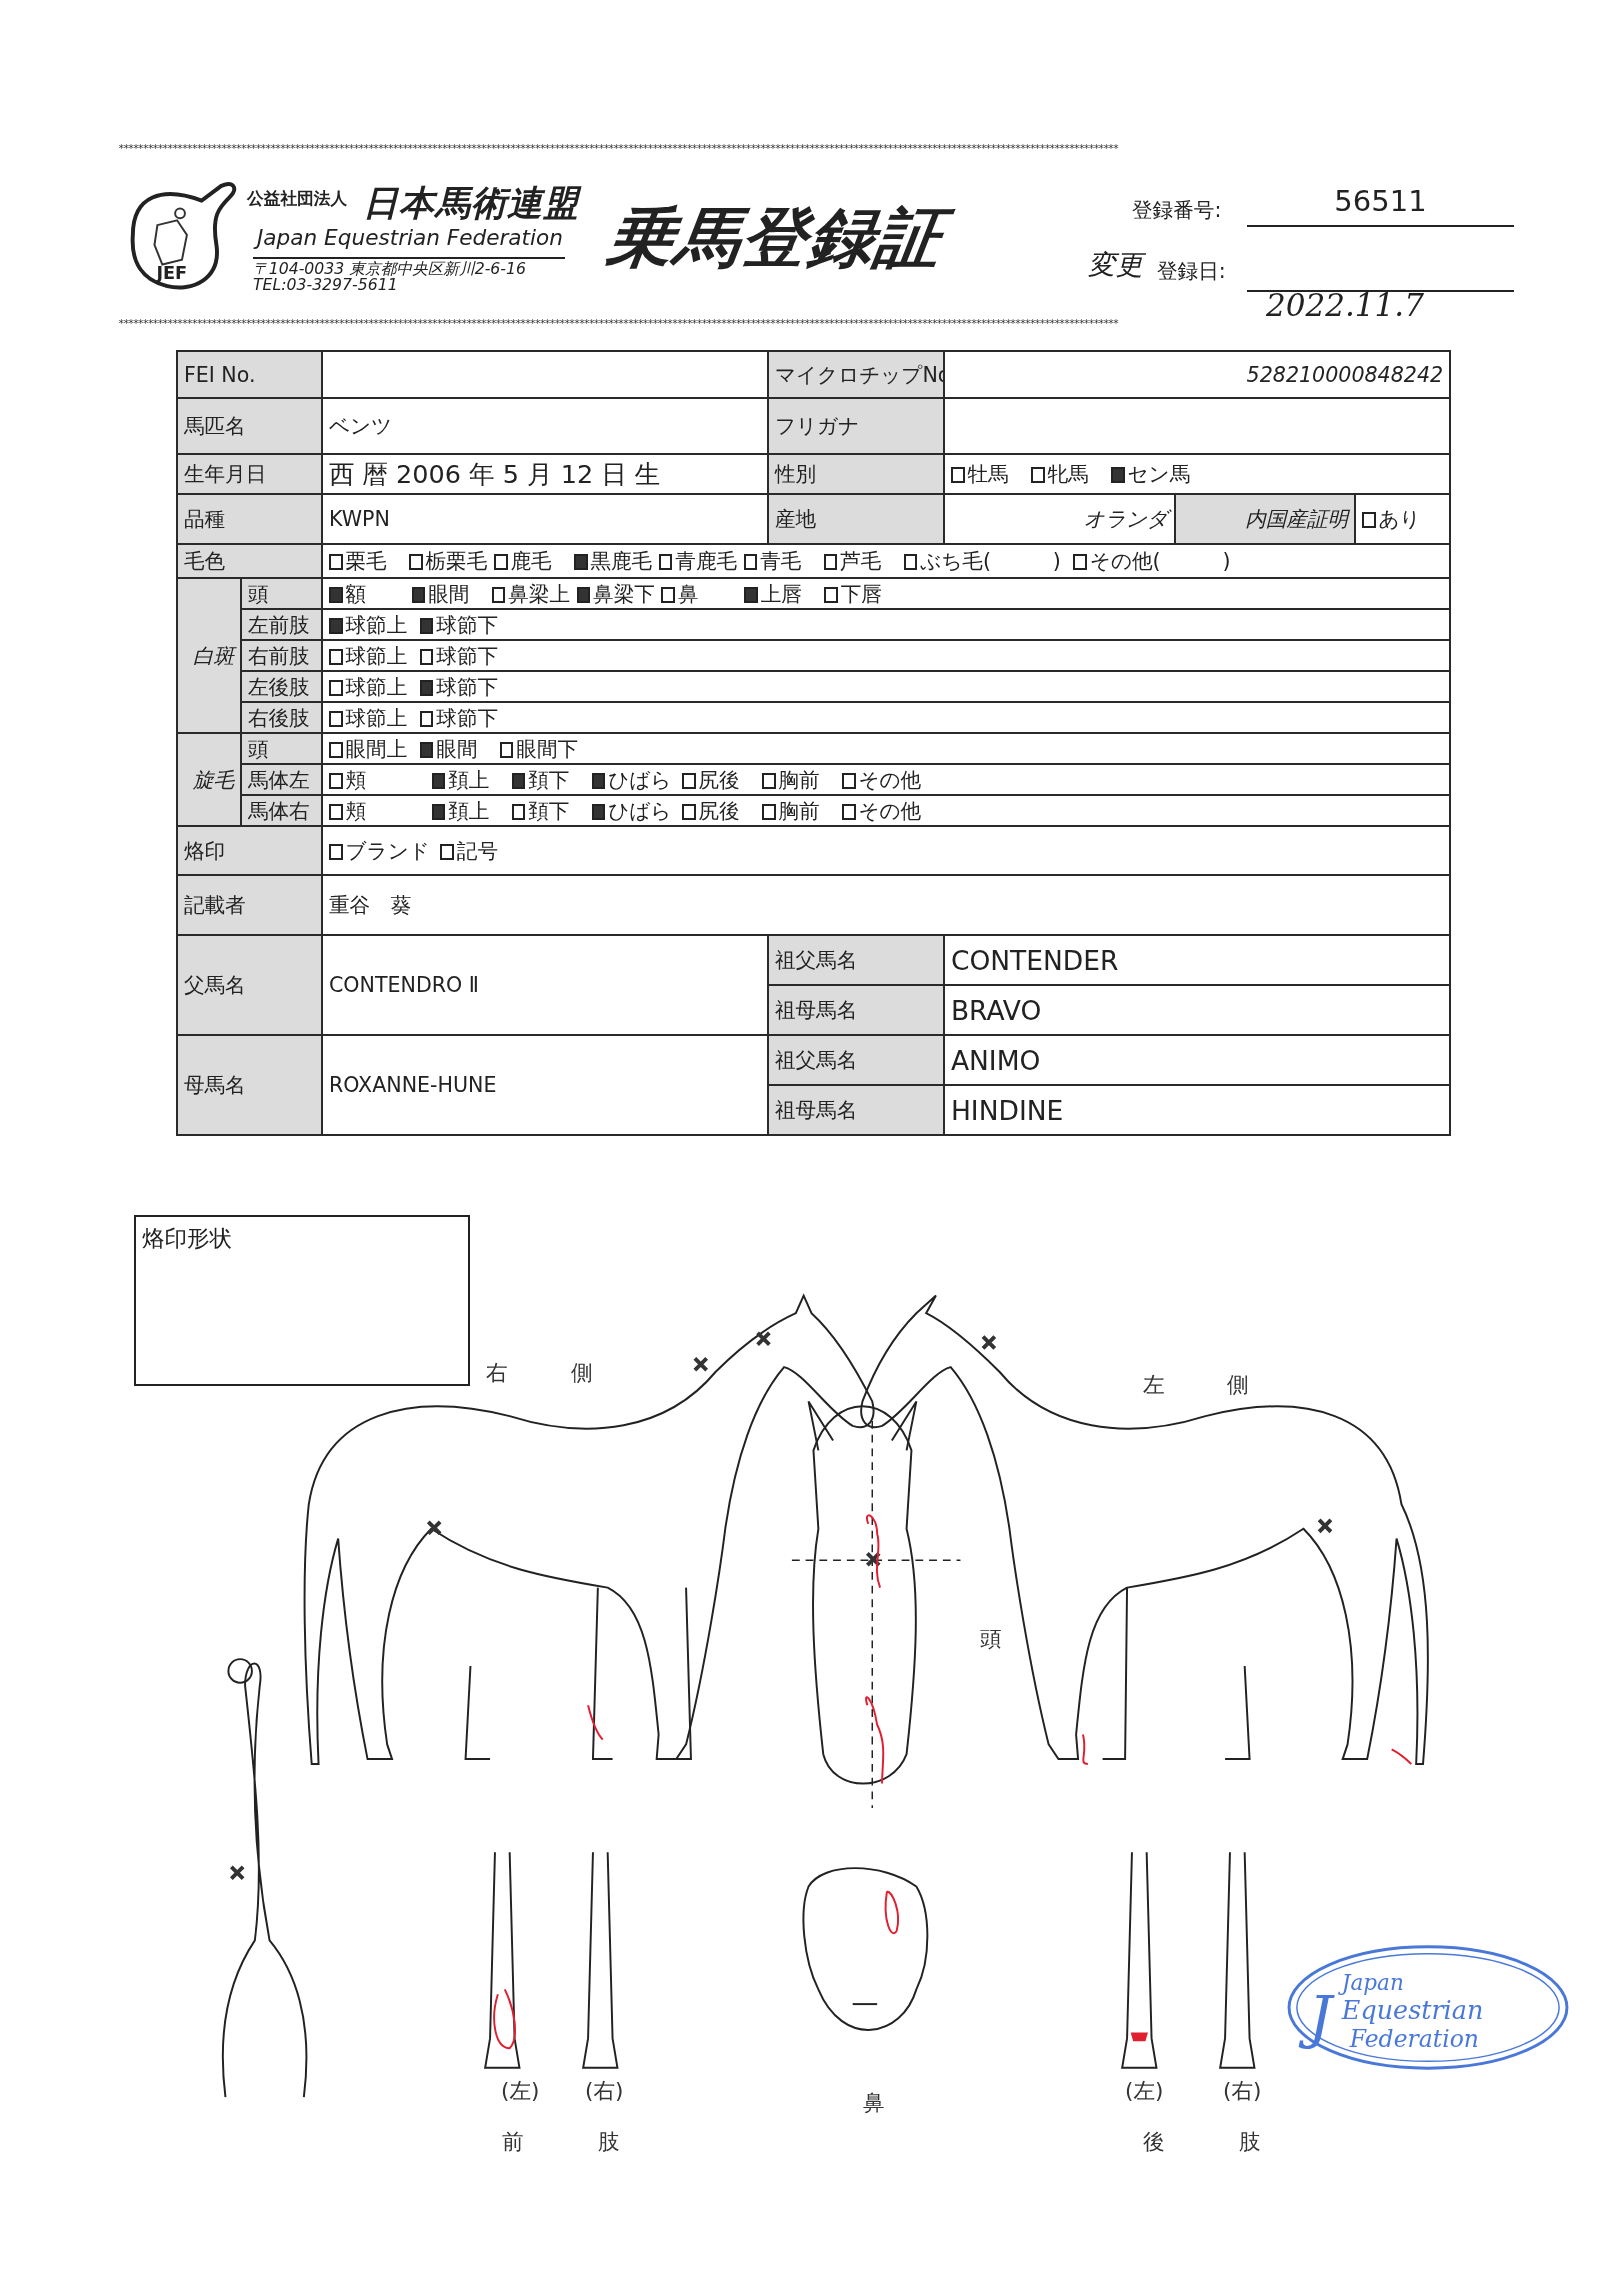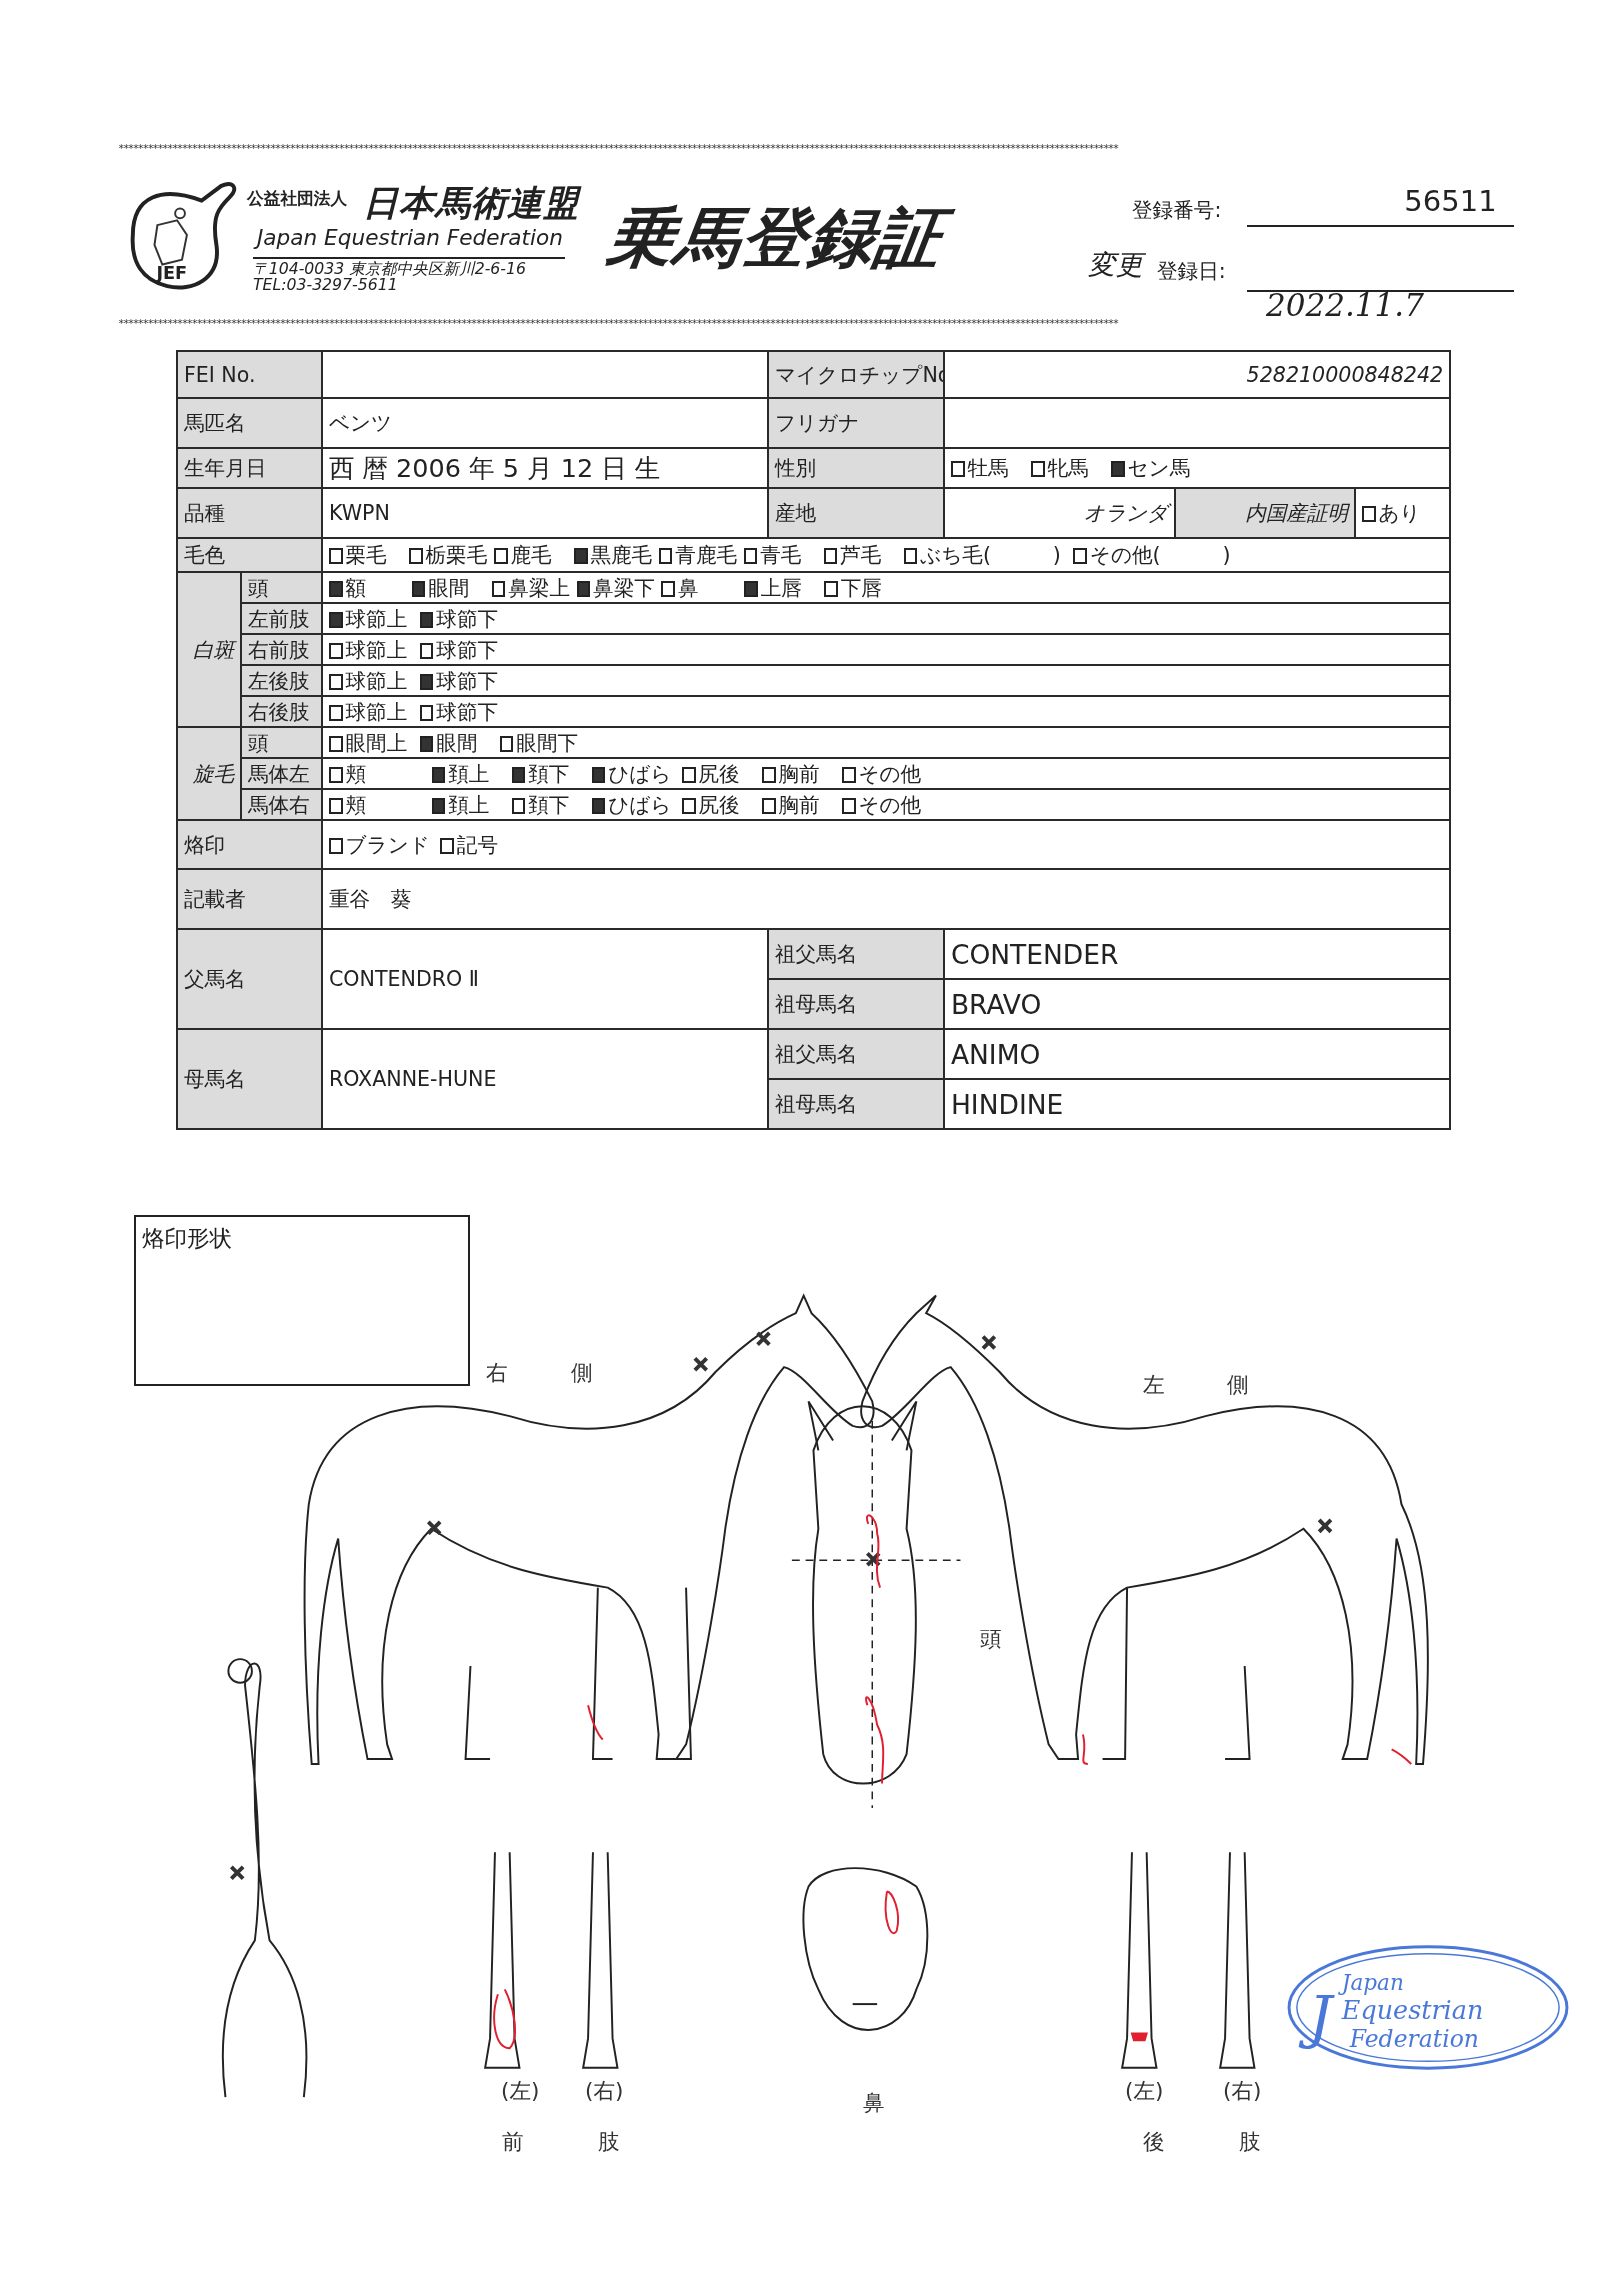--- a/index.html
+++ b/index.html
@@ -48,21 +48,21 @@
 <div class="abs org-en">Japan Equestrian Federation</div>
 <div class="abs org-rule"></div>
 <div class="abs org-addr">
   <div>〒104-0033 東京都中央区新川2-6-16</div>
   <div>TEL:03-3297-5611</div>
 </div>
 
 <div class="abs doc-title">乗馬登録証</div>
 
 <div class="abs reg-label" style="left:1132px;top:196px;">登録番号:</div>
-<div class="abs reg-value" style="left:1317px;top:184px;width:267px;">56511</div>
+<div class="abs reg-value" style="left:1247px;top:184px;width:267px;">56511</div>
 <div class="abs reg-line" style="left:1247px;top:225px;"></div>
 
 <div class="abs hand" style="left:1088px;top:247px;font-size:27.4px;">変更</div>
 <div class="abs reg-label" style="left:1157px;top:257px;">登録日:</div>
 <div class="abs reg-value hand" style="left:1247px;top:247px;width:196px;font-size:31px;margin-top:40px;">2022.11.7</div>
 <div class="abs reg-line" style="left:1247px;top:290px;"></div>
 
 <table class="reg">
   <colgroup>
     <col style="width:64px">
@@ -73,21 +73,21 @@
       <col style="width:180px">
       <col style="width:95px">
   </colgroup>
   <tbody>
       <tr style="height:47px">
     <td class="lab" colspan="2">FEI No.</td>
     <td></td>
     <td class="lab">マイクロチップNo.</td>
     <td colspan="3" class="center">528210000848242</td>
   </tr>
-  <tr style="height:50px">
+  <tr style="height:56px">
     <td class="lab" colspan="2">馬匹名</td>
     <td class="big">ベンツ</td>
     <td class="lab">フリガナ</td>
     <td colspan="3"></td>
   </tr>
   <tr style="height:40px">
     <td class="lab" colspan="2">生年月日</td>
     <td style="font-size:25.5px">西 暦 2006 年 5 月 12 日 生</td>
     <td class="lab">性別</td>
     <td colspan="3">

